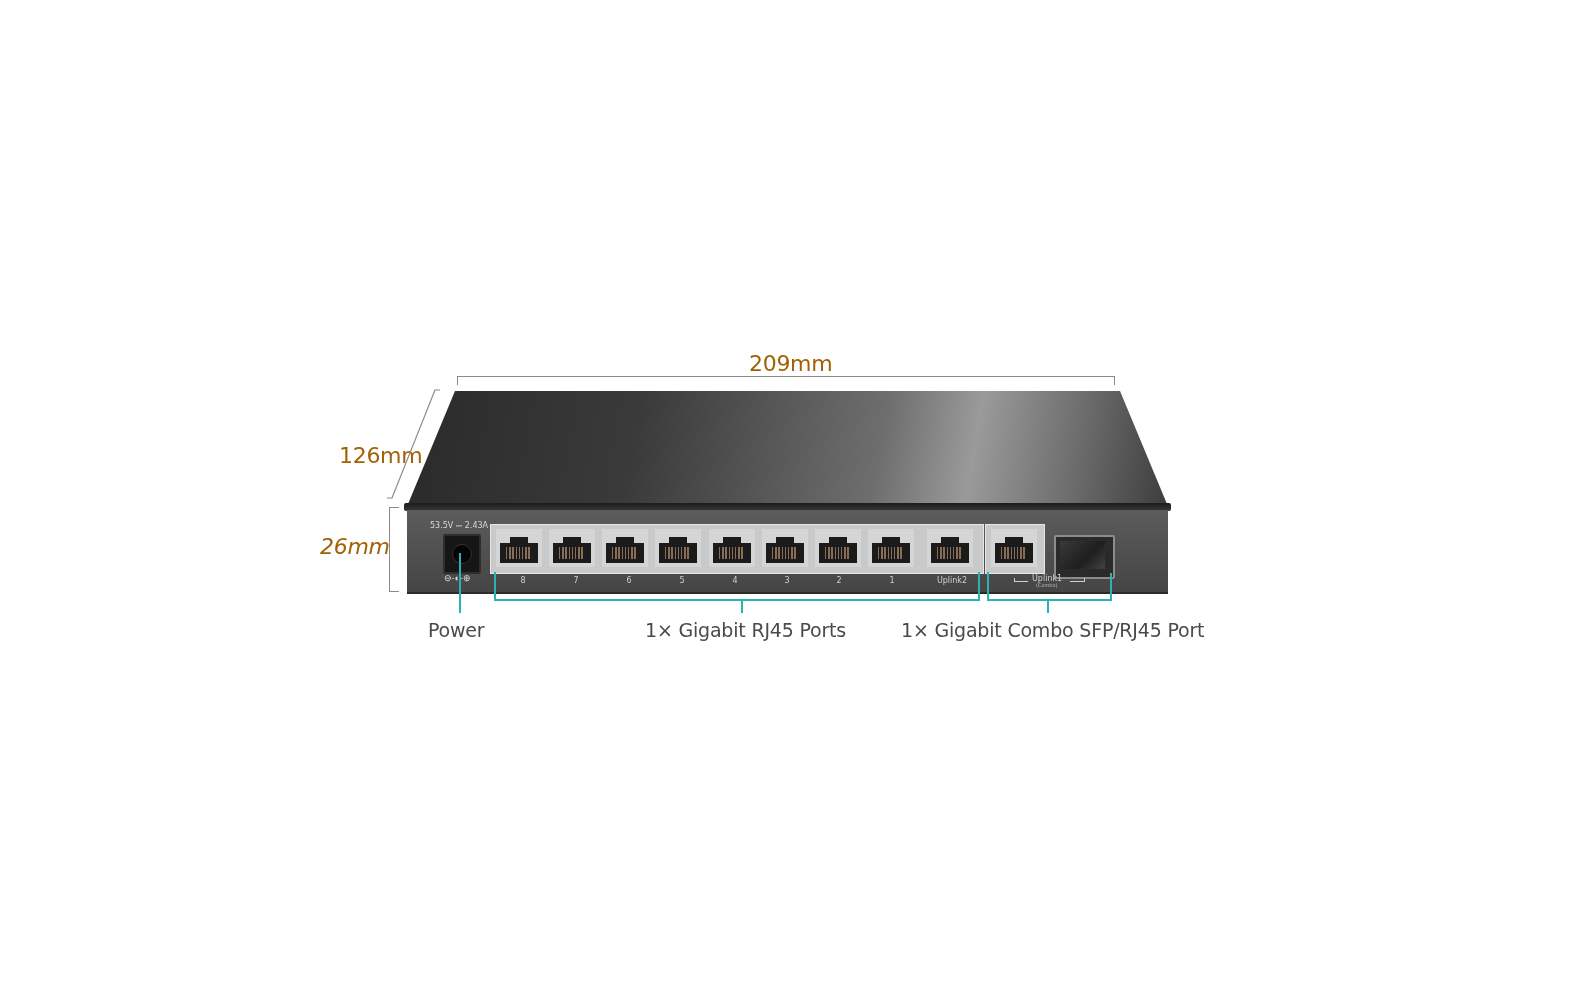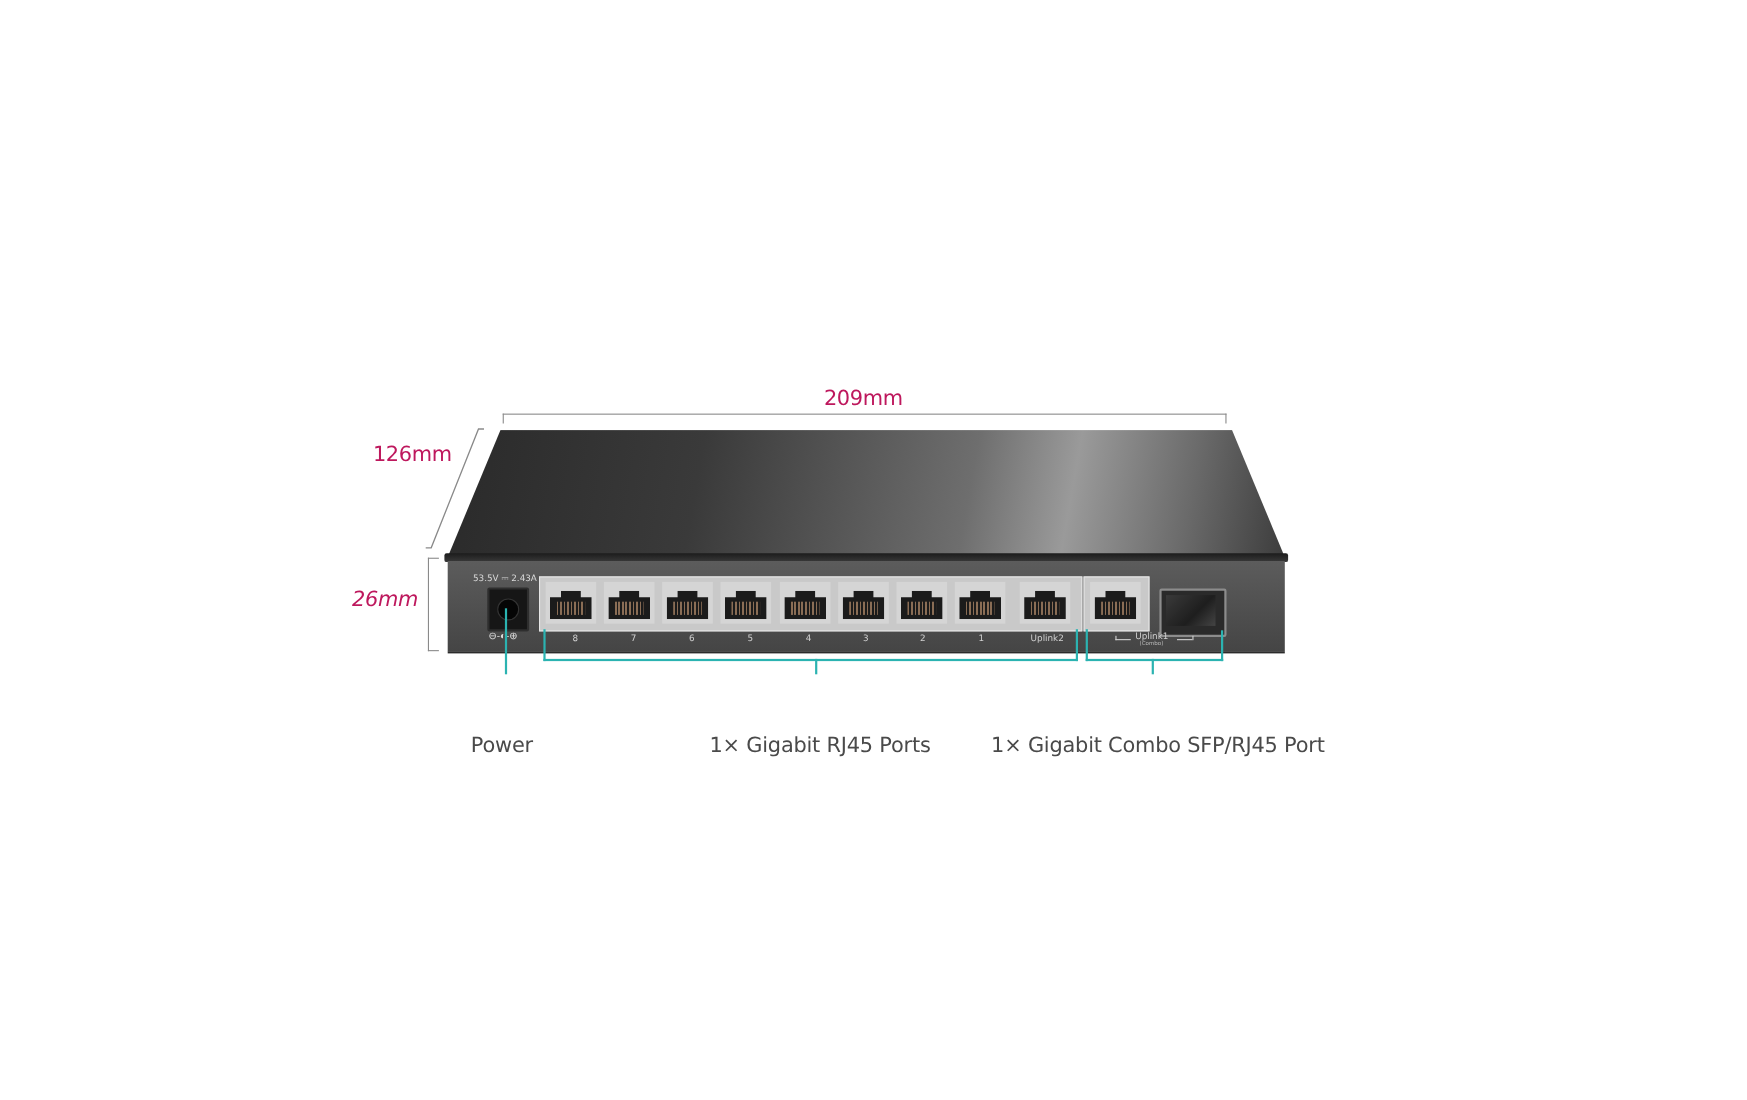--- a/index.html
+++ b/index.html
@@ -1,19 +1,19 @@
 <!DOCTYPE html>
 <html><head>
 <meta charset="utf-8">
 <style>
   html, body { margin:0; padding:0; }
   body { width:1588px; height:1000px; background:#ffffff; position:relative; overflow:hidden; font-family:"Liberation Sans", sans-serif; }
   .abs { position:absolute; }
-  .dim-label { position:absolute; color:#be185d; font-size:19px; font-family:"DejaVu Sans", sans-serif; letter-spacing:-0.3px; }
-  .callout-label { position:absolute; color:#4a4a4a; font-size:19px; font-family:"DejaVu Sans", sans-serif; letter-spacing:-0.2px; white-space:nowrap;margin-top:48px; }
+  .dim-label { position:absolute; color:#a16207; font-size:22px; font-family:"DejaVu Sans", sans-serif; letter-spacing:-0.3px; }
+  .callout-label { position:absolute; color:#4a4a4a; font-size:19px; font-family:"DejaVu Sans", sans-serif; letter-spacing:-0.2px; white-space:nowrap; }
   .gray-line { position:absolute; background:#8a8a8a; }
   .teal { position:absolute; background:#2bb3b1; }
 
   
   .top-face {
     position:absolute; left:408px; top:391px; width:759px; height:113px;
     background:linear-gradient(100deg,#2a2a2a 0%,#3a3a3a 30%,#6e6e6e 62%,#9a9a9a 74%,#6a6a6a 88%,#3d3d3d 100%);
     clip-path:polygon(47px 0, 712px 0, 759px 113px, 0 113px);
   }
   .lip { position:absolute; left:404px; top:503px; width:767px; height:8px; background:linear-gradient(#1c1c1c,#3a3a3a); border-radius:2px; }
@@ -41,21 +41,21 @@
   .bracket-small { position:absolute; background:#d0d0d0; }
 </style>
 </head>
 <body>
 
 <div class="dim-label" style="left:749px; top:351px;">209mm</div>
 <div class="gray-line" style="left:457px; top:376px; width:658px; height:1px;"></div>
 <div class="gray-line" style="left:457px; top:376px; width:1px; height:9px;"></div>
 <div class="gray-line" style="left:1114px; top:376px; width:1px; height:9px;"></div>
 
-<div class="dim-label" style="left:339px; top:402px;">126mm</div>
+<div class="dim-label" style="left:339px; top:443px;">126mm</div>
 <svg class="abs" style="left:385px; top:385px;" width="60" height="120">
   <polyline points="55,5 50,5 7,113 2,113" fill="none" stroke="#8a8a8a" stroke-width="1.2"></polyline>
 </svg>
 
 <div class="dim-label" style="left:320px; top:534px;font-style:italic;">26mm</div>
 <div class="gray-line" style="left:389px; top:507px; width:1px; height:85px;"></div>
 <div class="gray-line" style="left:389px; top:507px; width:10px; height:1px;"></div>
 <div class="gray-line" style="left:389px; top:591px; width:10px; height:1px;"></div>
 
 <div class="top-face"></div>

